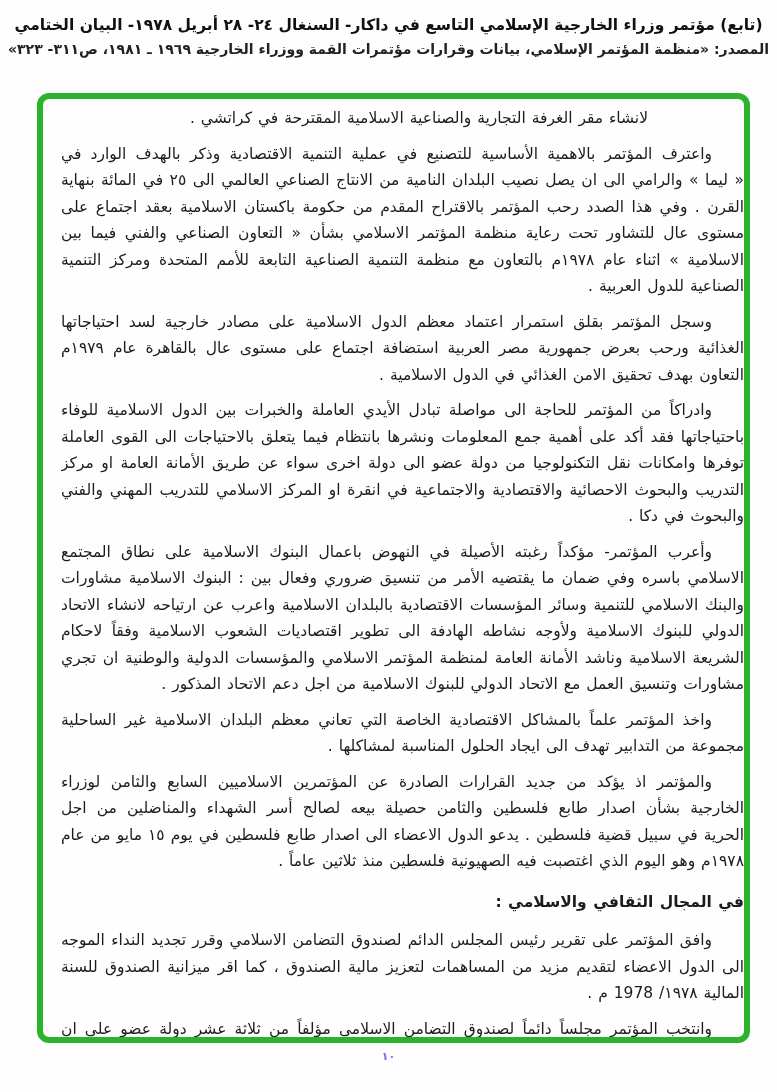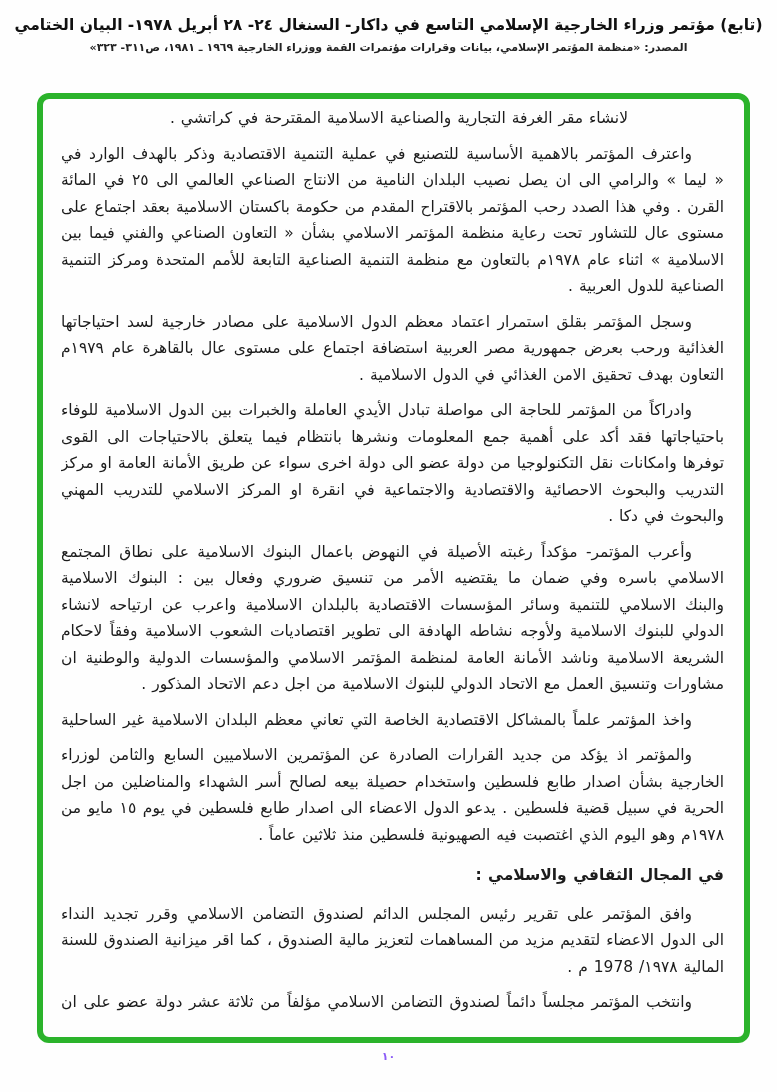--- a/index.html
+++ b/index.html
@@ -23,33 +23,33 @@
     direction: rtl;
   }
   .header-title {
     font-size: 15.5px;
     font-weight: bold;
     letter-spacing: 0;
     color: #111;
   }
   .header-source {
     margin-top: 7px;
-    font-size: 11px;
+    font-size: 14px;
     font-weight: bold;
     color: #222;
   }
   .content-frame {
     position: absolute;
     top: 93px;
     left: 37px;
     width: 713px;
     height: 950px;
     border: 6px solid #2bb32b;
     border-radius: 12px;
-    padding: 6px 20px 0 18px;
+    padding: 6px 0 0 18px;
     direction: rtl;
     overflow: hidden;
     background: transparent;
   }
   .para { margin-bottom: 9px; }
   .para:last-child { margin-bottom: 0; }
   .line {
     font-size: 15.5px;
     line-height: 26.5px;
     height: 26.5px;
@@ -115,24 +115,25 @@
         <div class="para">
           <div class="line fill">وأعرب المؤتمر- مؤكداً رغبته الأصيلة في النهوض باعمال البنوك الاسلامية على نطاق المجتمع</div>
           <div class="line fill">الاسلامي باسره وفي ضمان ما يقتضيه الأمر من تنسيق ضروري وفعال بين : البنوك الاسلامية مشاورات</div>
           <div class="line fill">والبنك الاسلامي للتنمية وسائر المؤسسات الاقتصادية بالبلدان الاسلامية واعرب عن ارتياحه لانشاء الاتحاد</div>
           <div class="line fill">الدولي للبنوك الاسلامية ولأوجه نشاطه الهادفة الى تطوير اقتصاديات الشعوب الاسلامية وفقاً لاحكام</div>
           <div class="line fill">الشريعة الاسلامية وناشد الأمانة العامة لمنظمة المؤتمر الاسلامي والمؤسسات الدولية والوطنية ان تجري</div>
           <div class="line">مشاورات وتنسيق العمل مع الاتحاد الدولي للبنوك الاسلامية من اجل دعم الاتحاد المذكور .</div>
         </div>
         <div class="para">
           <div class="line fill">واخذ المؤتمر علماً بالمشاكل الاقتصادية الخاصة التي تعاني معظم البلدان الاسلامية غير الساحلية واقر</div>
+          <div class="line">مجموعة من التدابير تهدف الى ايجاد الحلول المناسبة لمشاكلها .</div>
         </div>
         <div class="para">
           <div class="line fill">والمؤتمر اذ يؤكد من جديد القرارات الصادرة عن المؤتمرين الاسلاميين السابع والثامن لوزراء</div>
-          <div class="line fill">الخارجية بشأن اصدار طابع فلسطين واستخدام حصيلة بيعه لصالح أسر الشهداء والمناضلين من اجل</div>
+          <div class="line fill">الخارجية بشأن اصدار طابع فلسطين والثامن حصيلة بيعه لصالح أسر الشهداء والمناضلين من اجل</div>
           <div class="line fill">الحرية في سبيل قضية فلسطين . يدعو الدول الاعضاء الى اصدار طابع فلسطين في يوم ١٥ مايو من عام</div>
           <div class="line">١٩٧٨م وهو اليوم الذي اغتصبت فيه الصهيونية فلسطين منذ ثلاثين عاماً .</div>
         </div>
         <div class="para heading">
           <div class="line">في المجال الثقافي والاسلامي :</div>
         </div>
         <div class="para">
           <div class="line fill">وافق المؤتمر على تقرير رئيس المجلس الدائم لصندوق التضامن الاسلامي وقرر تجديد النداء الموجه</div>
           <div class="line fill">الى الدول الاعضاء لتقديم مزيد من المساهمات لتعزيز مالية الصندوق ، كما اقر ميزانية الصندوق للسنة</div>
           <div class="line">المالية ١٩٧٨/ 1978 م .</div>

